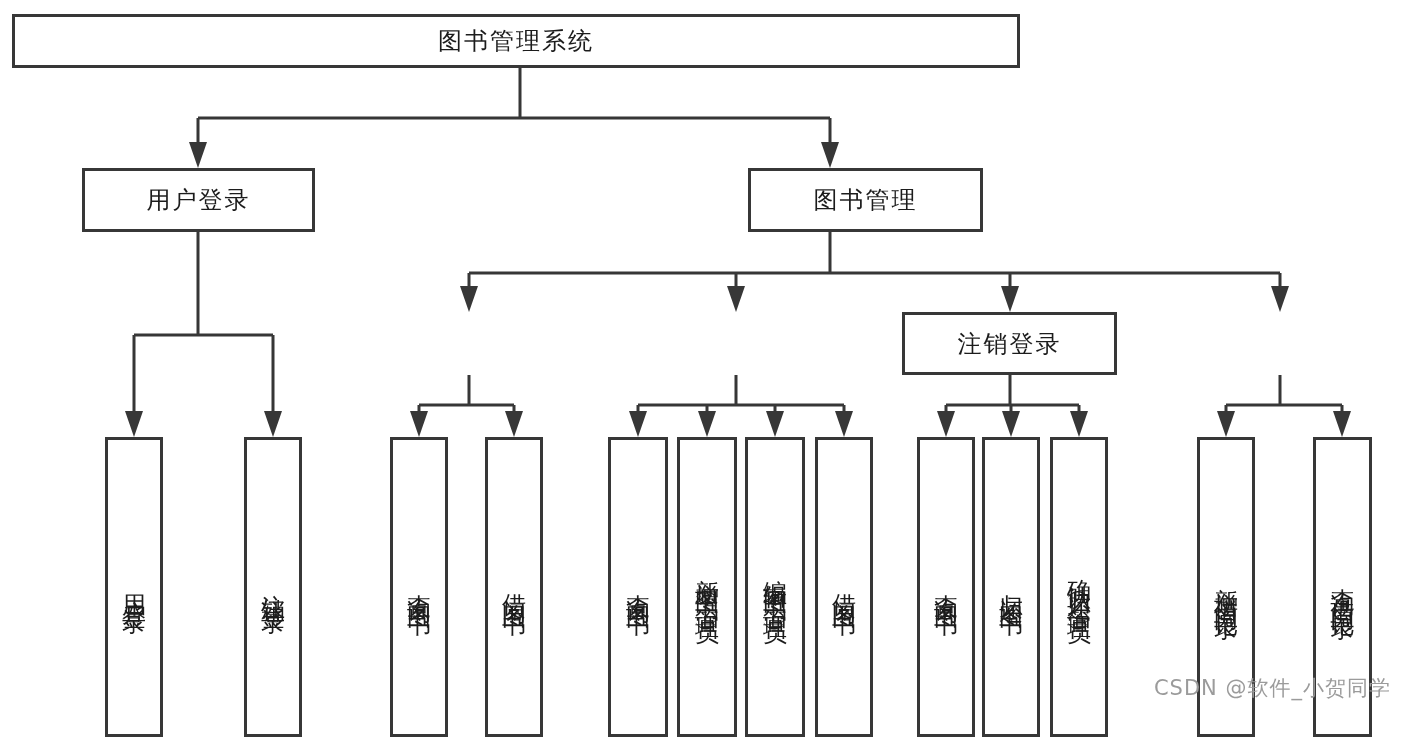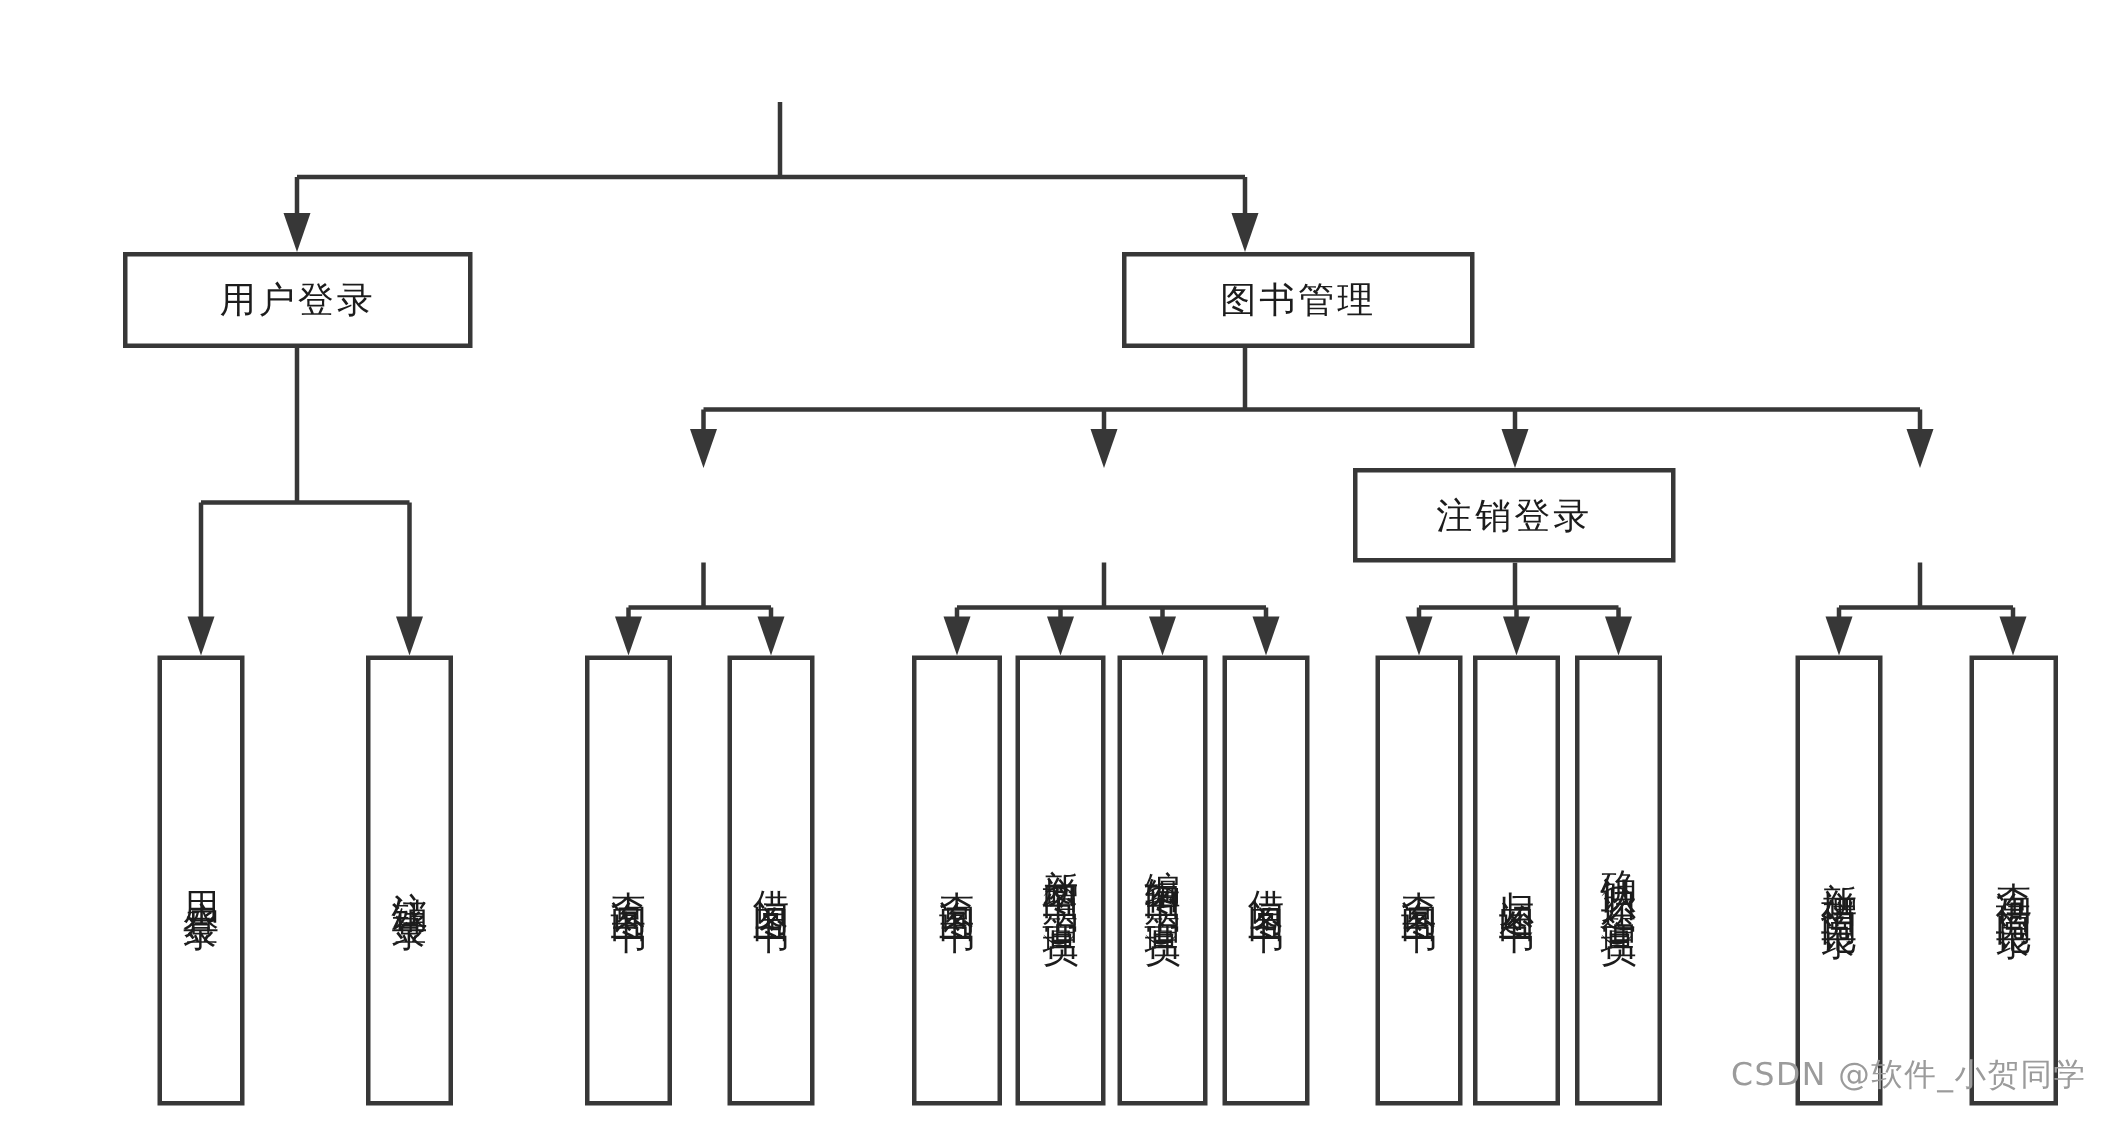--- a/index.html
+++ b/index.html
@@ -54,21 +54,21 @@
   .v-node span {
     writing-mode: vertical-rl;
     text-orientation: mixed;
     font-size: 24px;
     line-height: 1;
     letter-spacing: 6px;
   }
   .watermark {
     position: absolute;
     right: 14px;
-    top: 702px;
+    top: 674px;
     font-size: 21px;
     color: var(--watermark);
     letter-spacing: 1px;
     white-space: nowrap;
   }
 </style>
 </head>
 <body>
 
 <div class="canvas">
@@ -109,20 +109,21 @@
       <path class="arrow" d="M1002,411 L1020,411 L1011,437 Z"></path>
       <path class="arrow" d="M1070,411 L1088,411 L1079,437 Z"></path>
     </g>
     <g>
       <path class="shaft" d="M1280,375 V405 M1226,405 H1342 M1226,405 V415 M1342,405 V415"></path>
       <path class="arrow" d="M1217,411 L1235,411 L1226,437 Z"></path>
       <path class="arrow" d="M1333,411 L1351,411 L1342,437 Z"></path>
     </g>
   </svg>
 
+  <div class="node h-node" style="left:12px; top:14px; width:1008px; height:54px;">图书管理系统</div>
 
   <div class="node h-node" style="left:82px; top:168px; width:233px; height:64px;">用户登录</div>
   <div class="node h-node" style="left:748px; top:168px; width:235px; height:64px;">图书管理</div>
 
   <div class="node h-node" style="left:902px; top:312px; width:215px; height:63px;">注销登录</div>
 
   <div class="node v-node" style="left:105px; top:437px; width:58px; height:300px;">
     <span>用户登录</span>
   </div>
   <div class="node v-node" style="left:244px; top:437px; width:58px; height:300px;">

